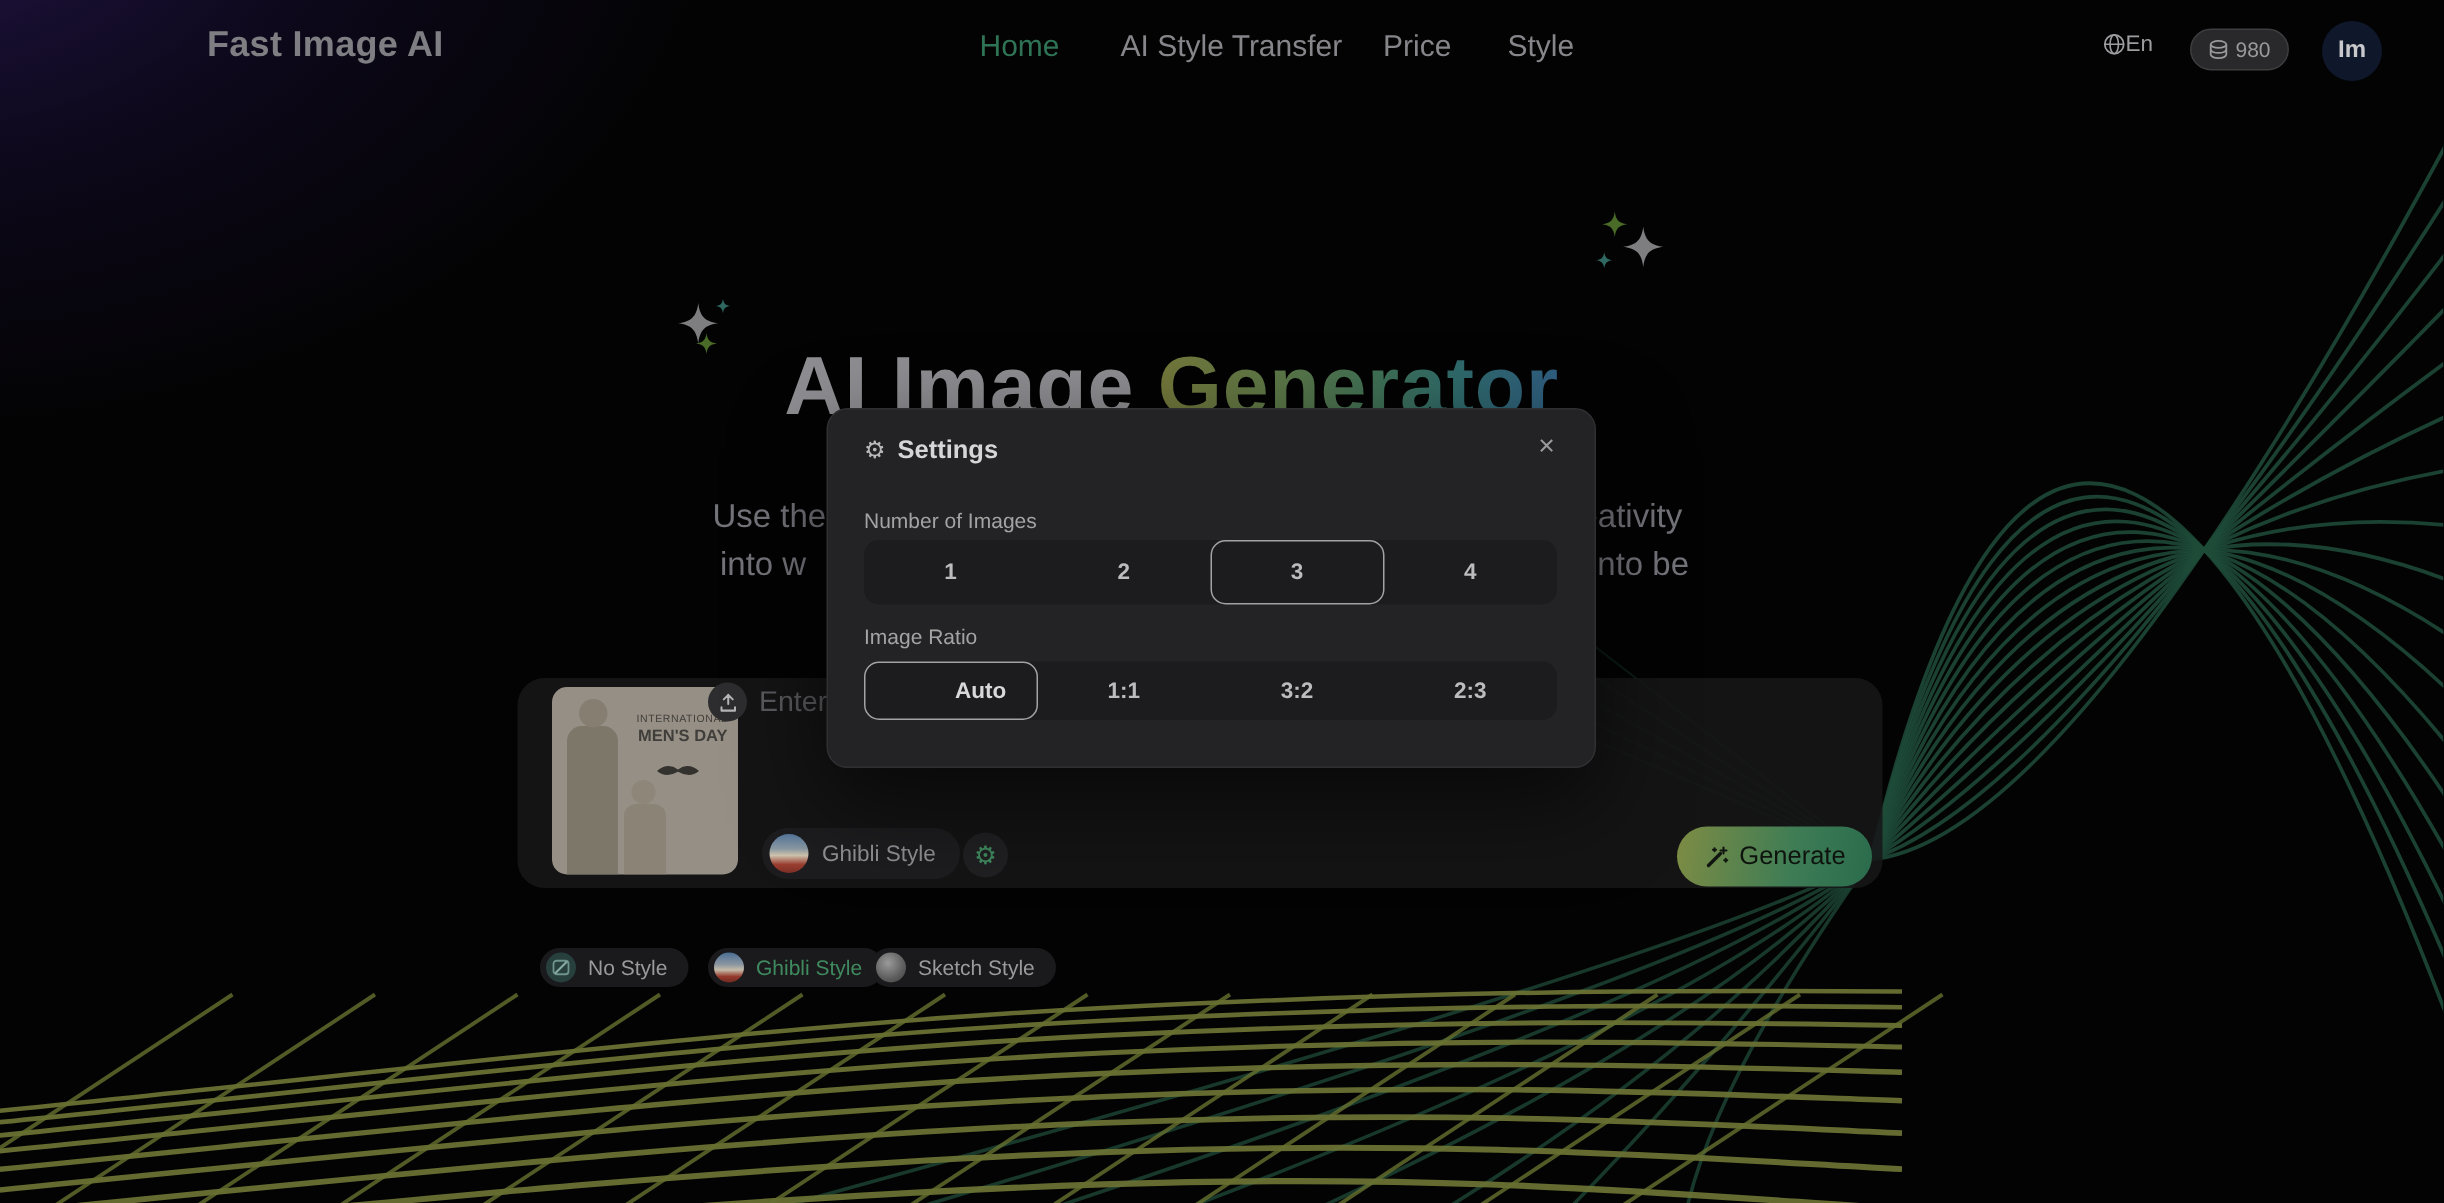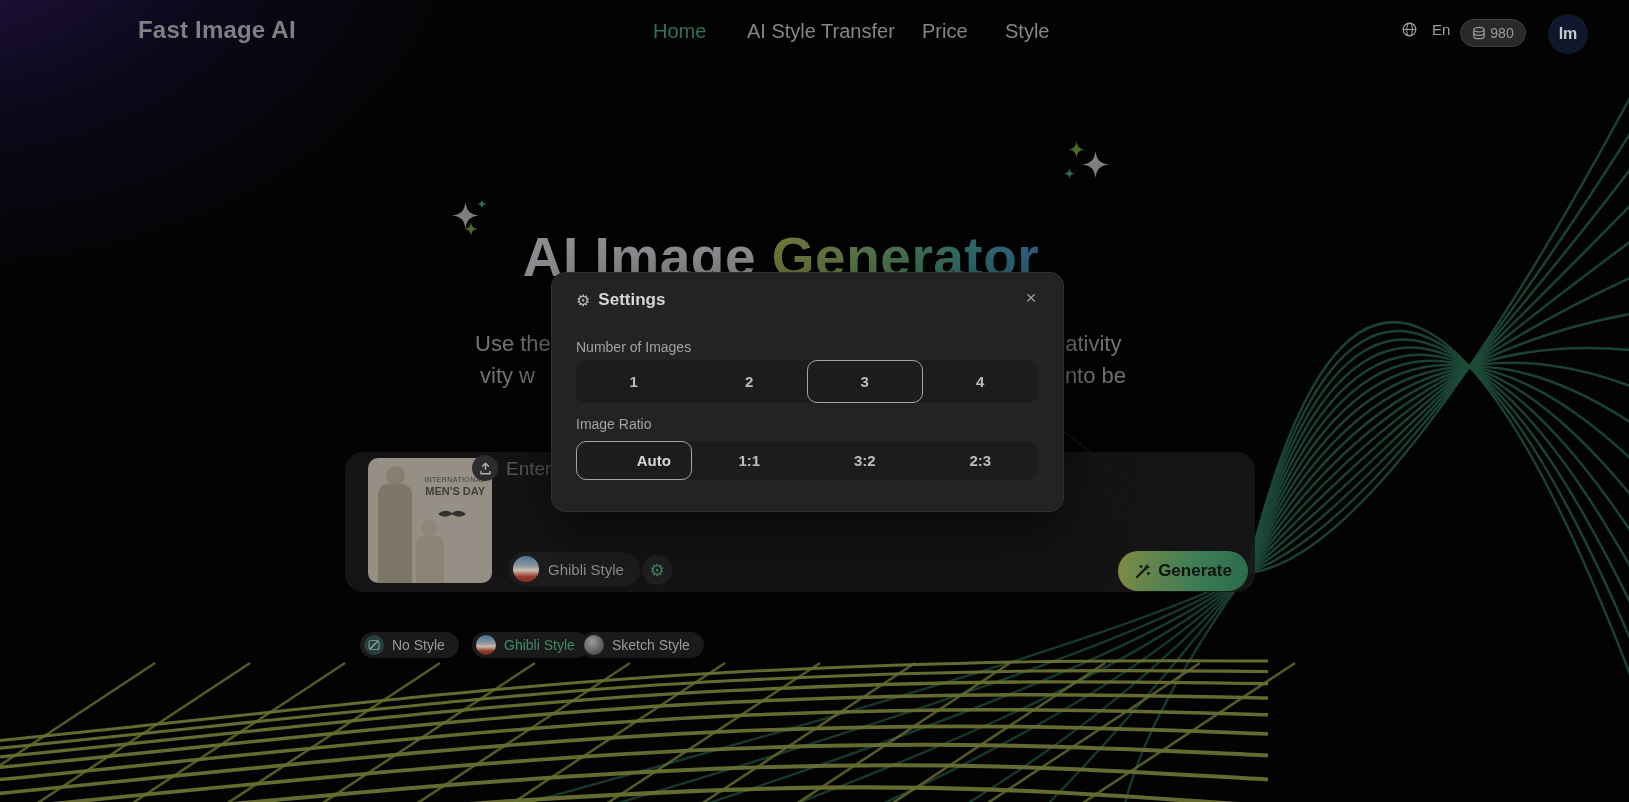--- a/index.html
+++ b/index.html
@@ -10,21 +10,21 @@
   }
   .abs{position:absolute;}
   
   .bg-glow{position:absolute;inset:0;z-index:0;
     background:radial-gradient(820px 560px at -70px -90px,rgba(64,38,132,.55),rgba(36,20,84,.28) 38%,rgba(0,0,0,0) 68%);}
   #mesh{position:absolute;inset:0;z-index:1;}
   
   .logo{left:138px;top:16px;font-size:24px;font-weight:700;color:#7f7f83;letter-spacing:.2px;}
   .nav-item{top:20px;font-size:20px;color:#85858a;cursor:pointer;}
   .nav-item.active{color:#2f7356;}
-  .lang{left:1402px;top:21px;display:flex;align-items:center;gap:15px;color:#9d9da0;font-size:15px;}
+  .lang{left:1402px;top:21px;display:flex;align-items:center;gap:0;color:#9d9da0;font-size:15px;}
   .credits{left:1460px;top:19px;width:64px;height:26px;border-radius:14px;background:#29292b;border:1px solid #3e3e41;
     display:flex;align-items:center;justify-content:center;gap:4px;color:#9a9a9d;font-size:14px;}
   .avatar{left:1548px;top:14px;width:40px;height:40px;border-radius:50%;background:#0f172a;
     display:flex;align-items:center;justify-content:center;color:#c9c9cc;font-size:16px;font-weight:600;}
   
   .title{left:781px;top:184px;transform:translateX(-50%);white-space:nowrap;
     font-size:55px;font-weight:700;color:#8e8e92;letter-spacing:.5px;}
   .title .hl{background:linear-gradient(90deg,#73773a 0%,#5c7747 30%,#3f7055 55%,#2f6a6b 75%,#2f5d80 100%);
     -webkit-background-clip:text;background-clip:text;color:transparent;}
   .subfrag{font-size:22px;color:#73737a;white-space:nowrap;}
@@ -41,21 +41,21 @@
   .chip-style{left:508px;top:552px;height:34px;border-radius:17px;background:#1d1d1f;z-index:6;
     display:flex;align-items:center;gap:9px;padding:0 16px 0 5px;}
   .chip-style .av{width:26px;height:26px;border-radius:50%;
     background:linear-gradient(180deg,#54759c 0%,#8b9aa3 38%,#cfc4ae 55%,#9c3f31 78%,#7e2f26 100%);}
   .chip-style .lbl{color:#909094;font-size:15px;}
   .gear-btn{left:642px;top:555px;width:30px;height:30px;border-radius:50%;background:#202022;z-index:6;
     display:flex;align-items:center;justify-content:center;color:#3f8a5f;font-size:17px;}
   .gen{left:1118px;top:551px;width:130px;height:40px;border-radius:20px;z-index:6;
     background:linear-gradient(100deg,#7e8c44 0%,#3d7c55 60%,#2a6b4c 100%);
     display:flex;align-items:center;justify-content:center;gap:7px;
-    color:#0e130e;font-size:17px;font-weight:700;}
+    color:#0e130e;font-size:17px;font-weight:400;}
   
   .schip{top:632px;height:26px;border-radius:13px;background:#1a1a1c;z-index:6;
     display:flex;align-items:center;gap:8px;padding:0 14px 0 4px;font-size:14px;color:#9a9a9e;}
   .schip .ic{width:20px;height:20px;border-radius:50%;flex:none;}
   .schip.selected .slabel{color:#3f8a5f;}
   .ic-ghibli{background:linear-gradient(180deg,#4a6e95 0%,#8b96a0 40%,#c4bba8 58%,#94392c 80%,#732a21 100%);}
   .ic-sketch{background:radial-gradient(circle at 40% 35%,#9a9a9a,#5d5d5d 60%,#3d3d3d);}
   .ic-none{background:#27403d;display:flex;align-items:center;justify-content:center;}
   
   .backdrop{position:absolute;inset:0;z-index:40;background:rgba(0,0,0,0);}
@@ -185,21 +185,21 @@
 <svg class="star" style="left:1064px;top:168px" width="11" height="11" viewBox="0 0 24 24">
     <path d="M12 0C13 8 16 11 24 12C16 13 13 16 12 24C11 16 8 13 0 12C8 11 11 8 12 0Z" fill="#2e6860"></path>
   </svg>
 
 <div class="abs title frag">
   <span>AI Image</span><span> </span><span class="hl">Generator</span>
 </div>
 
 <div class="abs subfrag frag" style="left:475px;top:290px">Use the</div>
 <div class="abs subfrag frag" style="left:1053px;top:290px">eativity</div>
-<div class="abs subfrag frag" style="left:480px;top:322px">vity w</div>
+<div class="abs subfrag frag" style="left:480px;top:322px">into w</div>
 <div class="abs subfrag frag" style="left:1060px;top:322px">into be</div>
 
 <div class="abs panel"></div>
 
 <div class="abs thumb">
   <div class="fig" style="left:10px;top:26px;width:34px;height:99px;border-radius:10px 10px 0 0;"></div>
   <div class="fig" style="left:18px;top:8px;width:19px;height:19px;border-radius:50%;background:#857e71;"></div>
   <div class="fig" style="left:48px;top:78px;width:28px;height:47px;border-radius:8px 8px 0 0;background:#8a8376;"></div>
   <div class="fig" style="left:53px;top:62px;width:16px;height:16px;border-radius:50%;background:#8d8679;"></div>
   <div class="cap">

